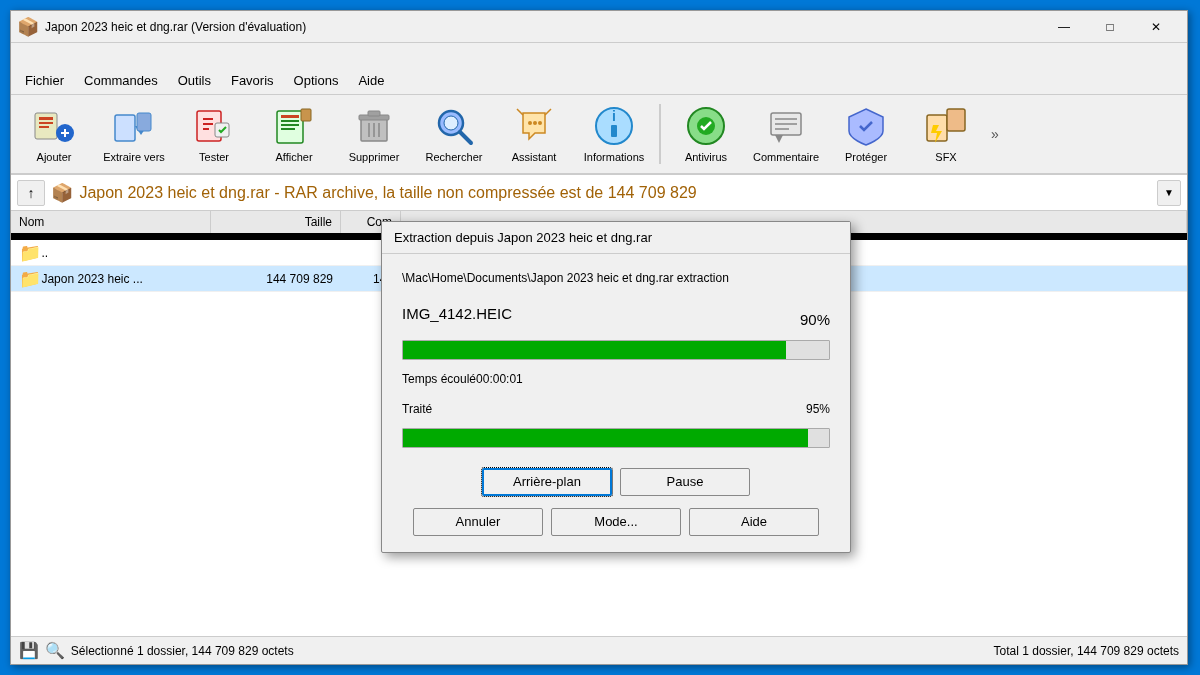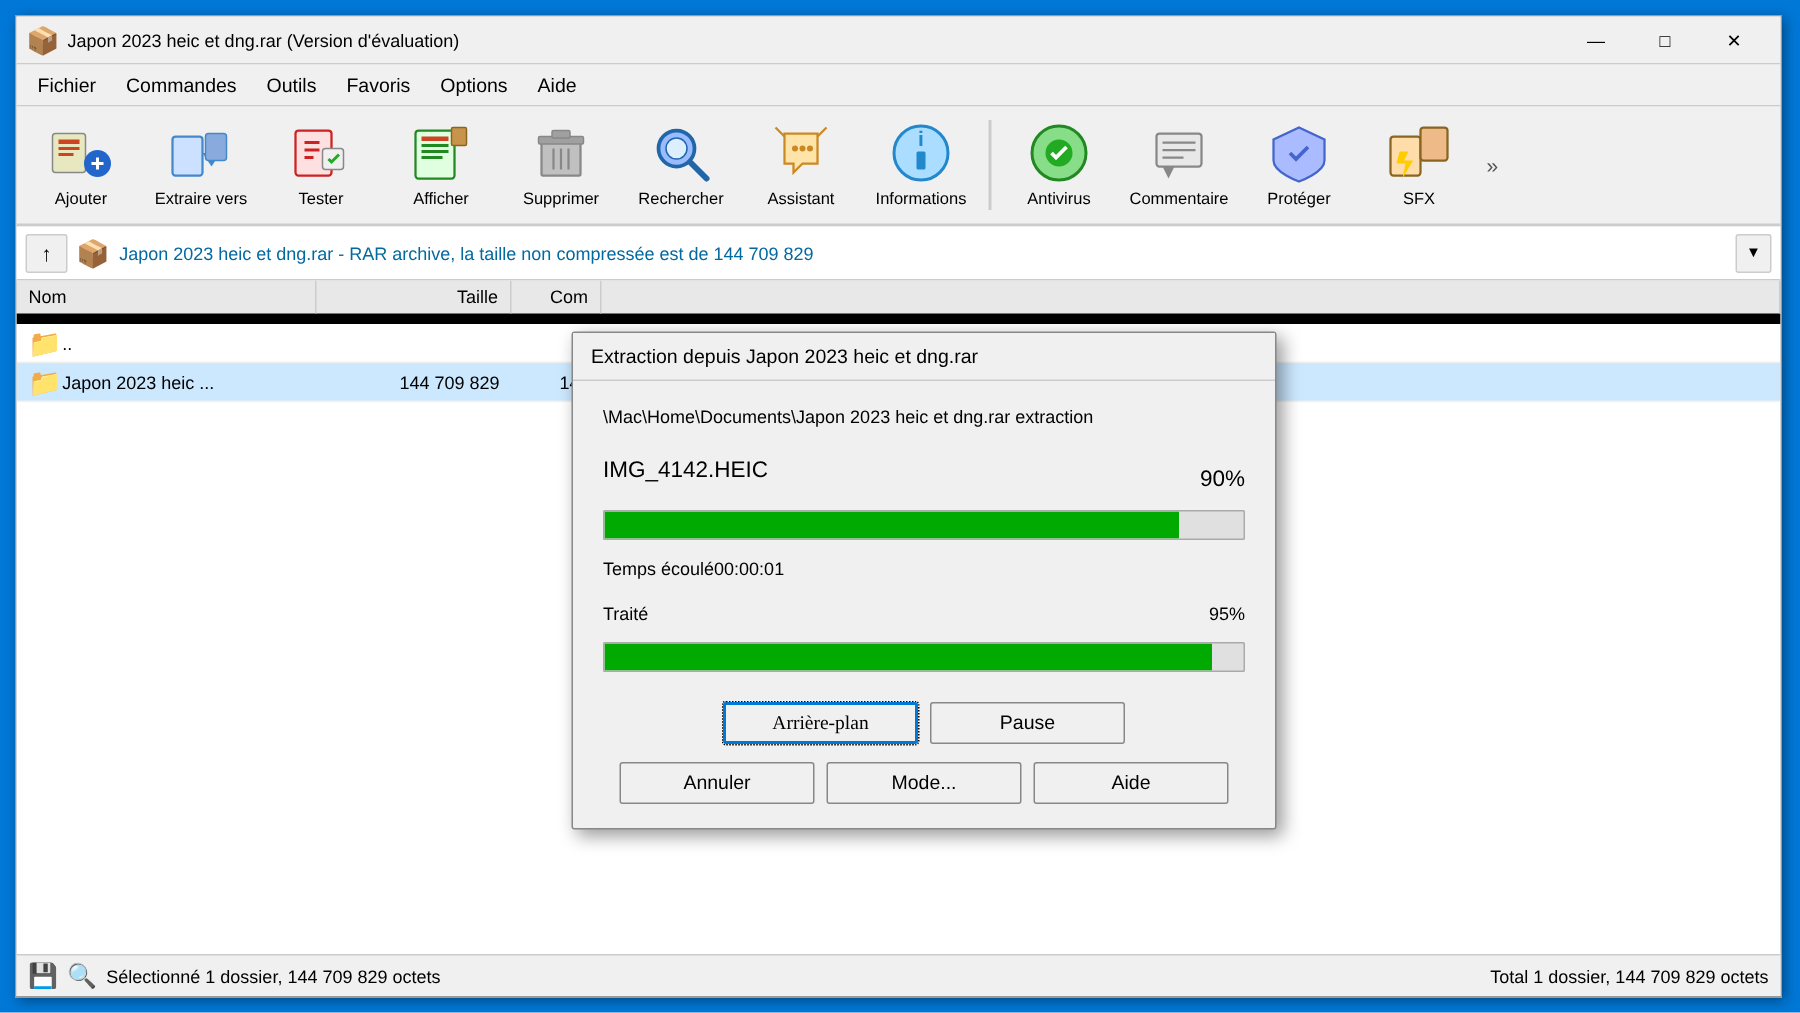--- a/index.html
+++ b/index.html
@@ -69,20 +69,21 @@
 
     
     .menu-bar {
       height: 28px;
       display: flex;
       align-items: center;
       padding: 0 4px;
       border-bottom: 1px solid #ccc;
       flex-shrink: 0;
       background: #f0f0f0;
+      margin-top: 24px;
     }
     .menu-item {
       padding: 4px 10px;
       cursor: pointer;
       font-size: 13px;
       color: #000;
       border-radius: 3px;
     }
 
     
@@ -154,22 +155,22 @@
       background: #f0f0f0;
       cursor: pointer;
       display: flex;
       align-items: center;
       justify-content: center;
       font-size: 14px;
       border-radius: 2px;
     }
     .address-text {
       flex: 1;
-      font-size: 12px;
-      color: #0369a1;
+      font-size: 16px;
+      color: #a16207;
     }
     .address-dropdown {
       width: 24px;
       height: 26px;
       border: 1px solid #ccc;
       background: #f0f0f0;
       cursor: pointer;
       display: flex;
       align-items: center;
       justify-content: center;
@@ -348,21 +349,20 @@
       cursor: pointer;
       font-size: 13px;
       border-radius: 2px;
       display: flex;
       align-items: center;
       justify-content: center;
     }
     .dialog-btn.focused {
       border: 2px solid #0078d7;
       outline: 1px dotted #000;
-      font-family: Liberation Serif, serif;
     }
     .dialog-buttons-row2 {
       display: flex;
       gap: 8px;
       justify-content: center;
     }
 
     .folder-icon { color: #f5c518; font-size: 18px; }
     .dotdot-icon { color: #f5c518; font-size: 18px; }
   </style>

